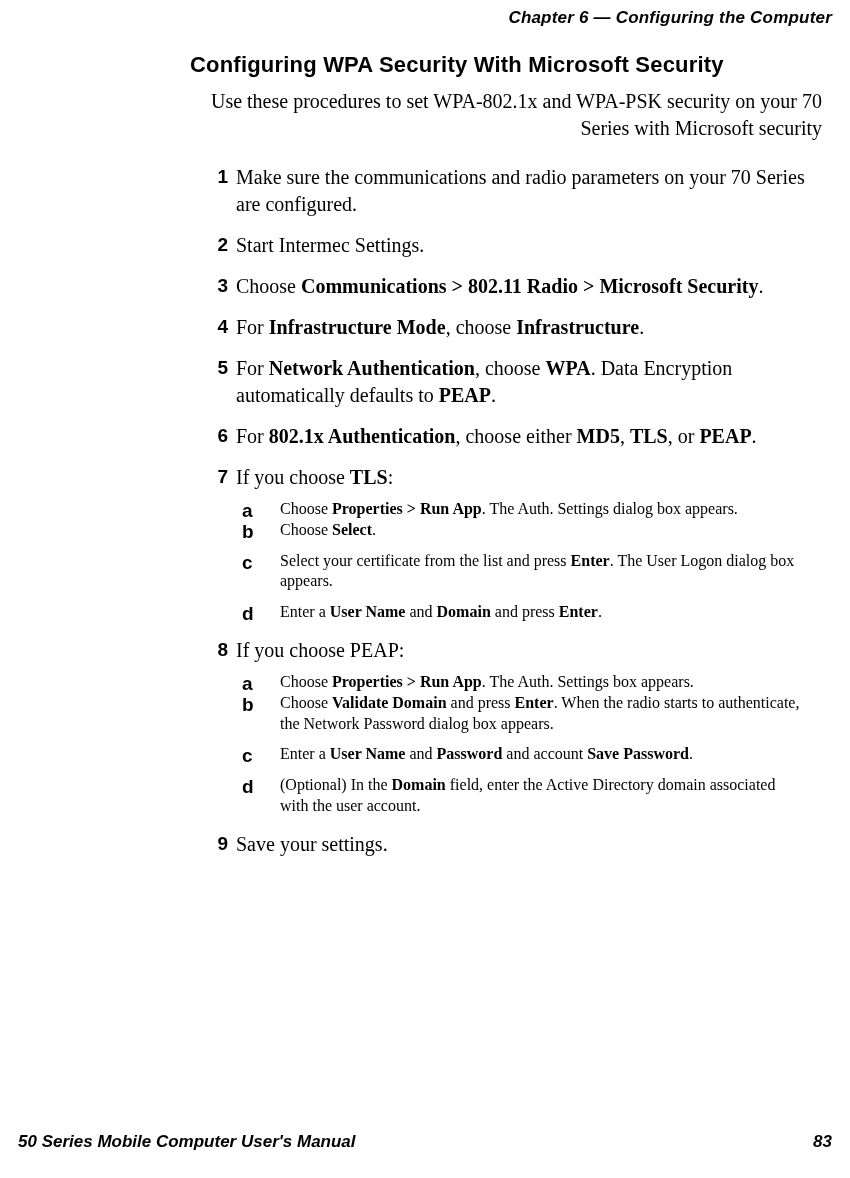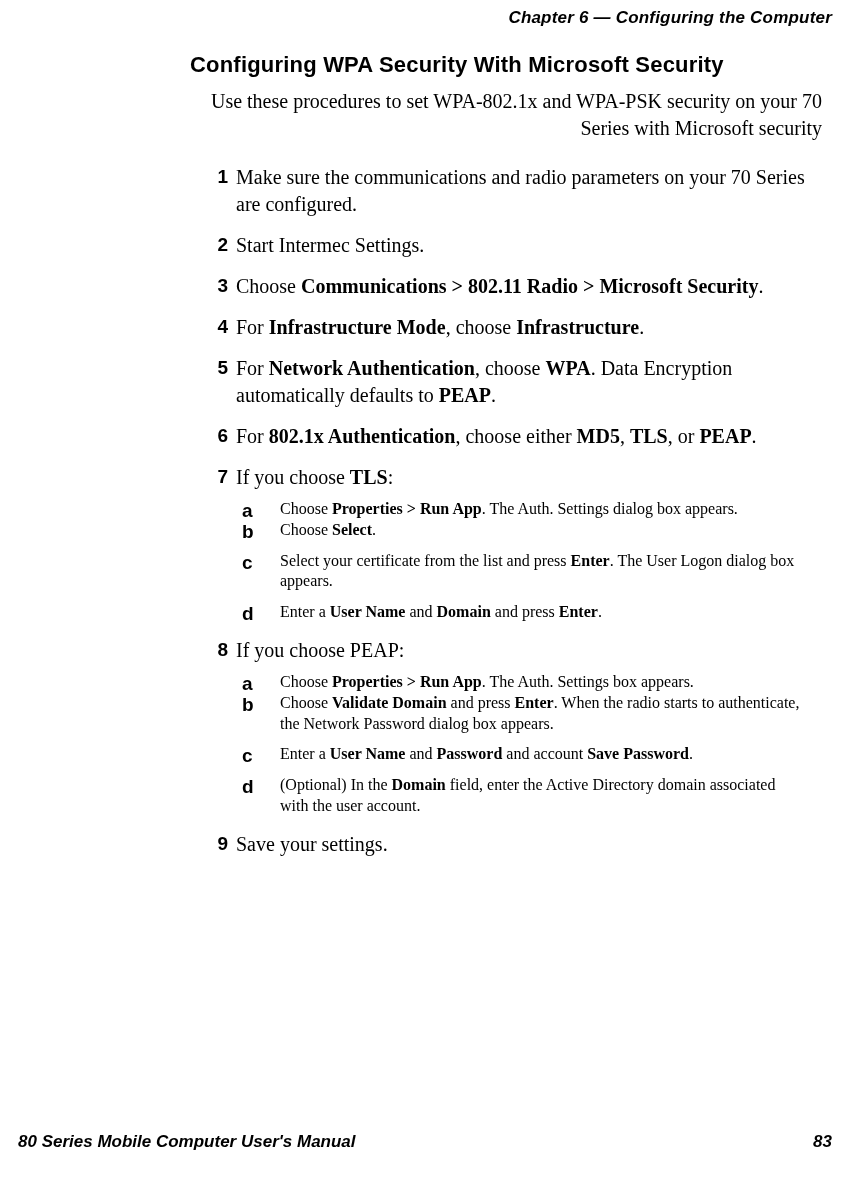--- a/index.html
+++ b/index.html
@@ -181,17 +181,17 @@
           </li>
         </ol>
       </li>
 
       <li>Save your settings.</li>
 
     </ol>
   </div>
 
   <div class="footer">
-    <span>80 Series Mobile Computer User's Manual</span>
+    <span>50 Series Mobile Computer User's Manual</span>
     <span>83</span>
   </div>
 
 </div>
 
 </body></html>

